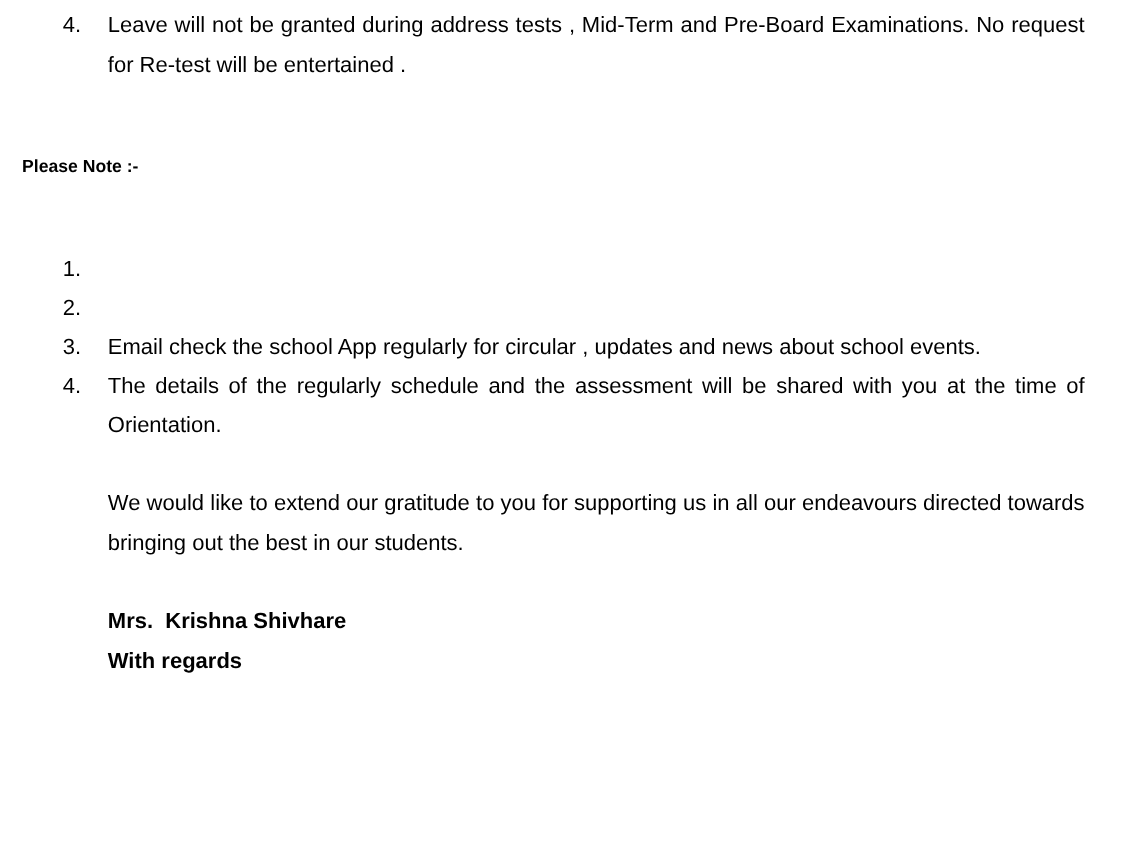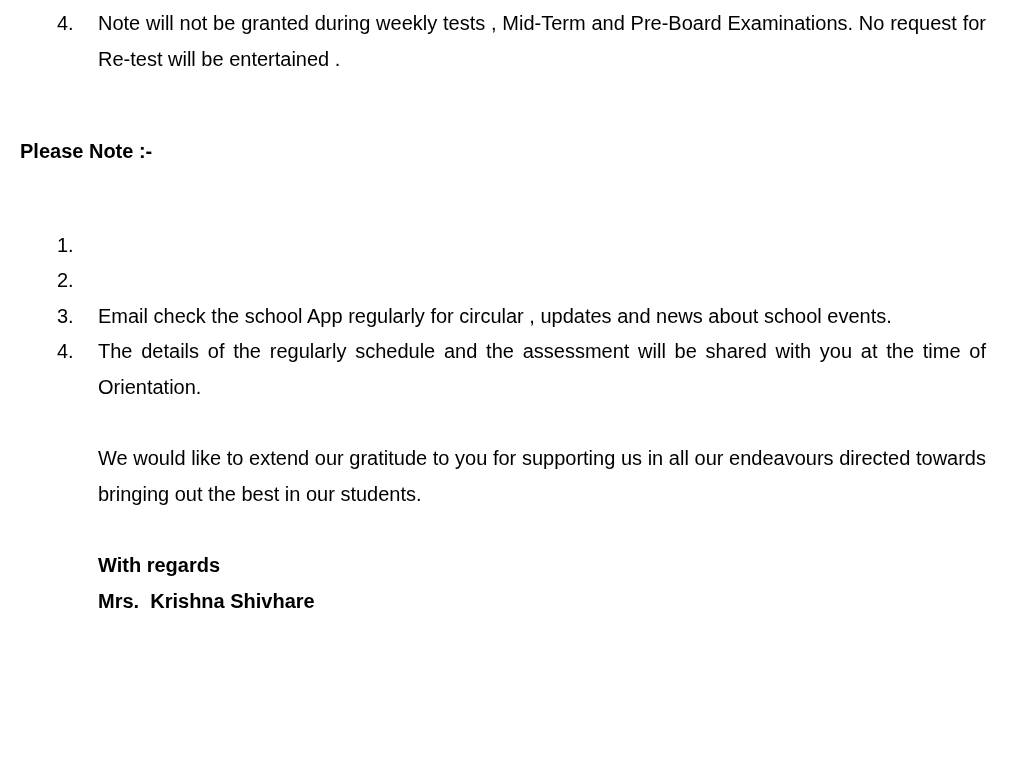--- a/index.html
+++ b/index.html
@@ -33,21 +33,21 @@
   .list-text {
     flex: 1 1 auto;
     text-align: justify;
     text-justify: inter-word;
   }
   .heading {
     font-weight: bold;
     padding-left: 20px;
     margin-top: 57px;
     margin-bottom: 0;
-    font-size: 20px;
+    font-size: 16px;
     line-height: 35.5px;
   }
   .note-list {
     margin-top: 58px;
   }
   .para-indent {
     margin-top: 36px;
     margin-left: 98px;
     margin-right: 38px;
     text-align: justify;
@@ -62,21 +62,21 @@
     white-space: pre-wrap;
   }
 </style>
 </head>
 <body>
 
 <div class="page">
 
   <div class="list-row">
     <span class="list-num">4.</span>
-    <div class="list-text">Note will not be granted during weekly tests , Mid-Term and Pre-Board Examinations. No request for Re-test will be entertained .</div>
+    <div class="list-text">Leave will not be granted during address tests , Mid-Term and Pre-Board Examinations. No request for Re-test will be entertained .</div>
   </div>
 
   <div class="heading">Please Note :-</div>
 
   <div class="note-list">
     <div class="list-row">
       <span class="list-num">1.</span>
     </div>
     <div class="list-row">
       <span class="list-num">2.</span>
@@ -87,17 +87,17 @@
     </div>
     <div class="list-row">
       <span class="list-num">4.</span>
       <div class="list-text">The details of the regularly schedule and the assessment will be shared with you at the time of Orientation.</div>
     </div>
   </div>
 
   <div class="para-indent">We would like to extend our gratitude to you for supporting us in all our endeavours directed towards bringing out the best in our students.</div>
 
   <div class="signature">
+    <div class="sig-line">Mrs.  Krishna Shivhare</div>
     <div class="sig-line">With regards</div>
-    <div class="sig-line">Mrs.  Krishna Shivhare</div>
   </div>
 
 </div>
 
 </body></html>

